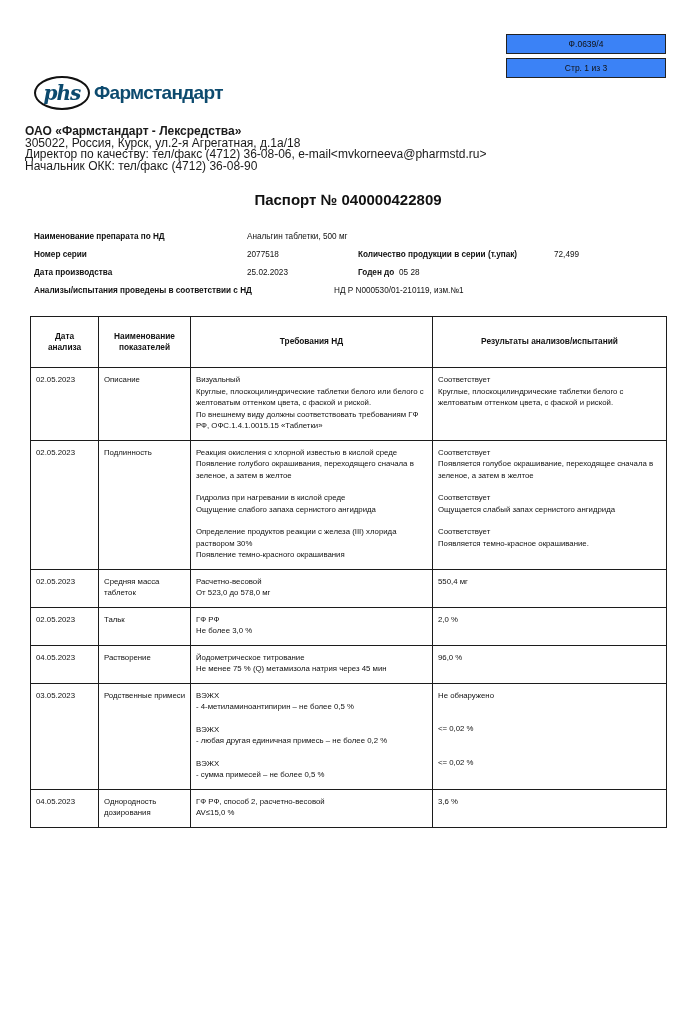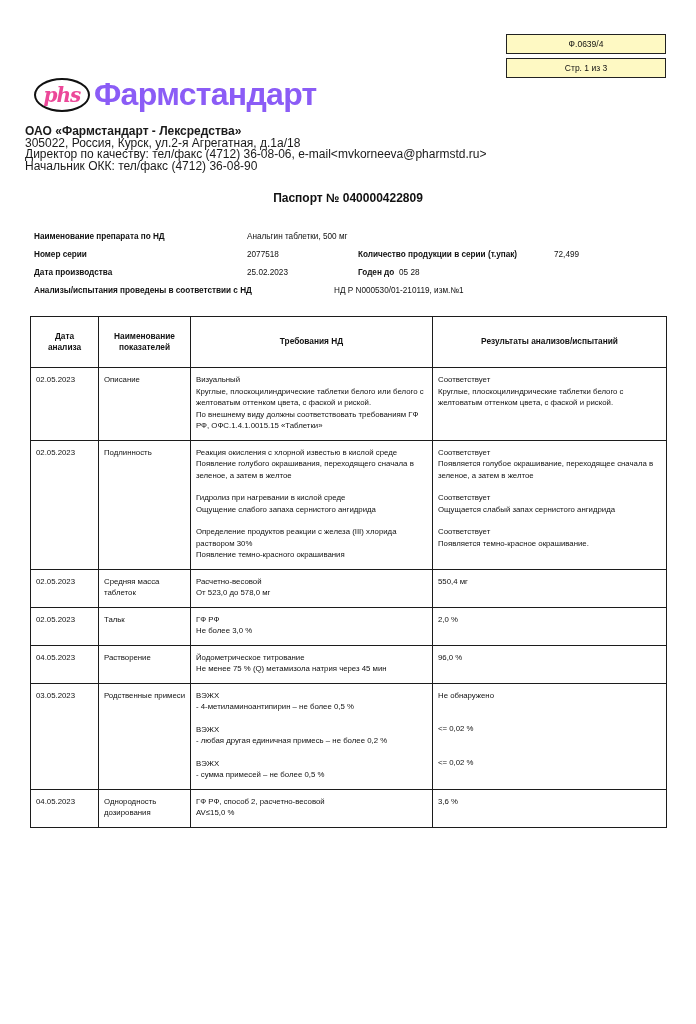--- a/index.html
+++ b/index.html
@@ -30,21 +30,21 @@
     right: 30px;
     width: 160px;
   }
   .stamp .cell {
     border: 1px solid #222;
     height: 18px;
     line-height: 18px;
     text-align: center;
     font-size: 8.5px;
     margin-bottom: 4px;
-    background: #fef9c3;
+    background: #3b82f6;
   }
 
   
   .logo-block {
     position: absolute;
     top: 76px;
     left: 34px;
     display: flex;
     align-items: center;
   }
@@ -54,50 +54,50 @@
     border: 2.5px solid #111;
     border-radius: 50%;
     display: flex;
     align-items: center;
     justify-content: center;
     font-family: "DejaVu Serif", serif;
     font-style: italic;
     font-weight: bold;
     font-size: 20px;
     letter-spacing: -1px;
-    color: #ec4899;
+    color: #0c4a6e;
     box-sizing: border-box;
   }
   .logo-text {
     margin-left: 4px;
-    font-size: 32px;
+    font-size: 19px;
     font-weight: bold;
     letter-spacing: -0.7px;
-    color: #8b5cf6;
+    color: #0c4a6e;
   }
 
   
   .company {
     position: absolute;
     top: 126px;
     left: 25px;
     font-size: 12px;
     line-height: 11.5px;
     color: #1a1a1a;
   }
   .company .bold { font-weight: bold; }
 
   
   .doc-title {
     position: absolute;
     top: 191px;
     left: 0;
     width: 696px;
     text-align: center;
-    font-size: 12px;
+    font-size: 15px;
     font-weight: bold;
   }
 
   
   .meta {
     position: absolute;
     top: 228px;
     left: 34px;
     width: 628px;
     font-size: 8.2px;

